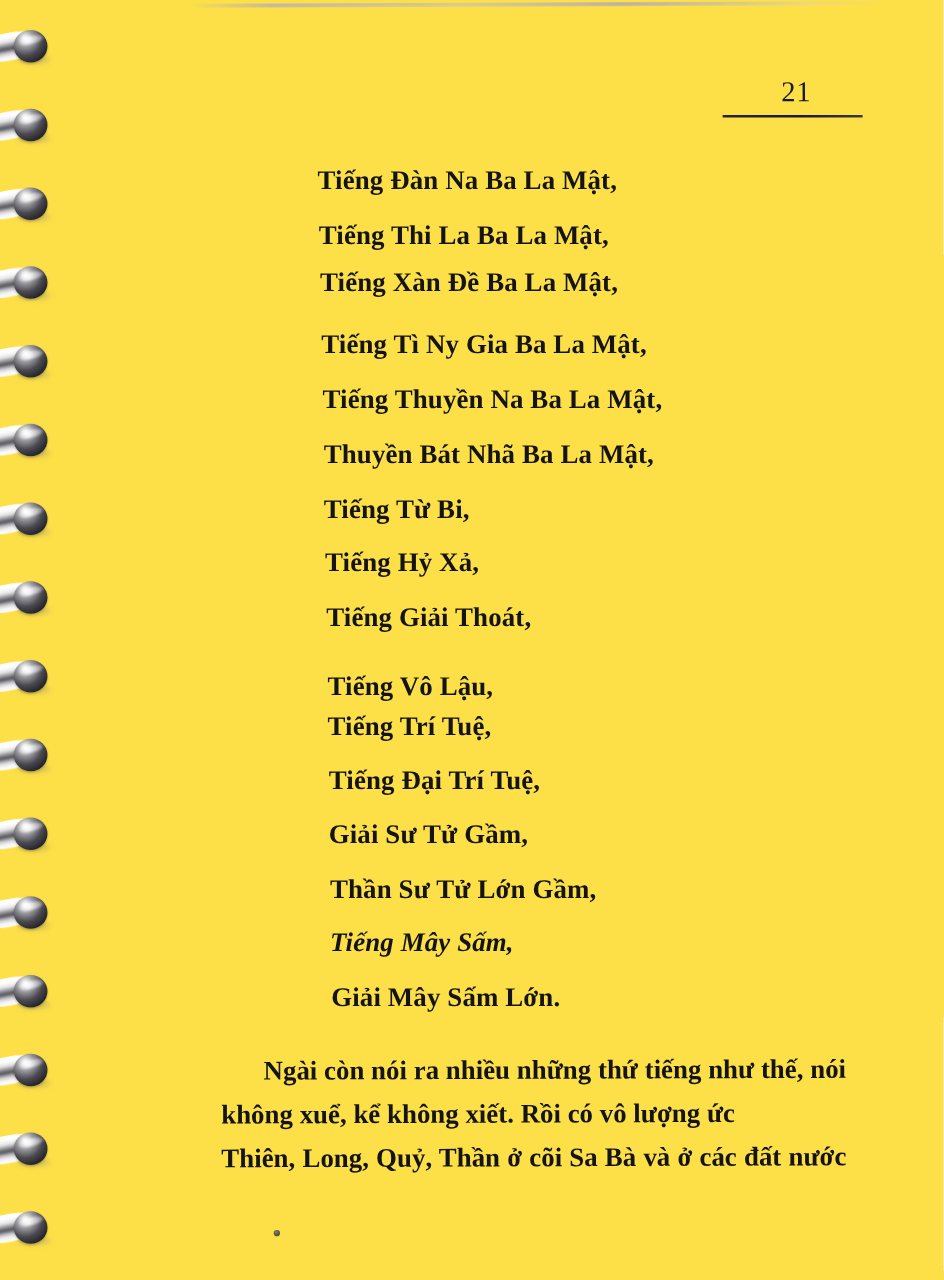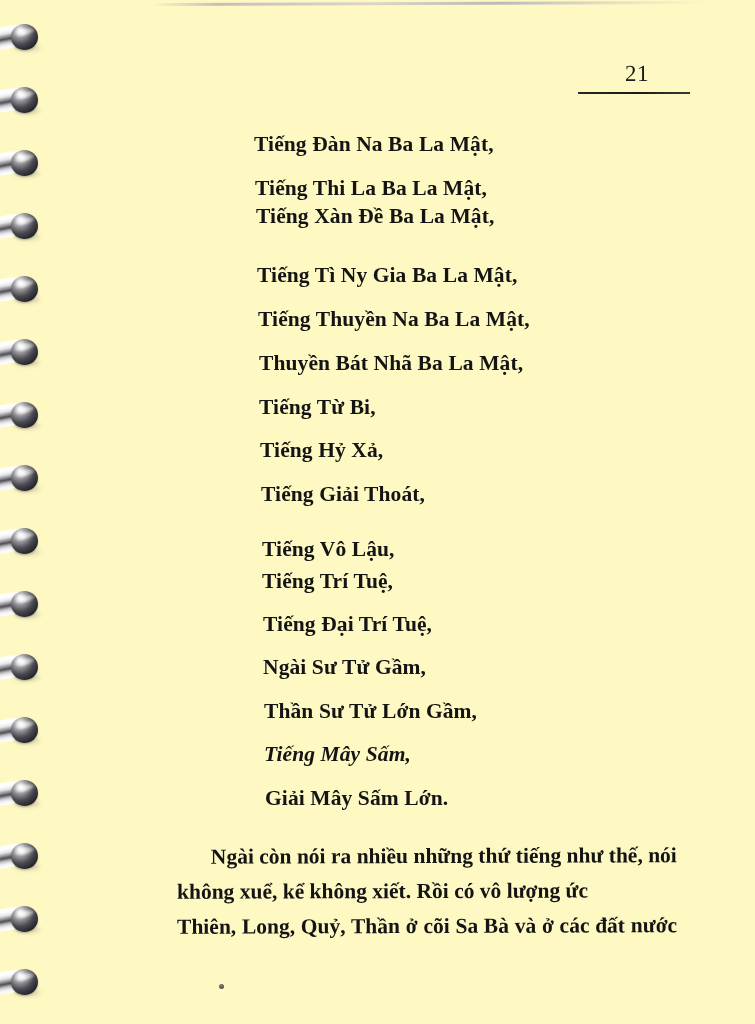--- a/index.html
+++ b/index.html
@@ -14,21 +14,21 @@
     overflow: hidden;
     font-family: "Liberation Serif", "DejaVu Serif", serif;
     color: #111111;
   }
 
   
   #page-sheet {
     position: absolute;
     left: 0; top: 0;
     width: 755px; height: 1024px;
-    background: #fef9c3;
+    background: #fde047;
   }
 
   
   #scan-top-edge {
     position: absolute;
     left: 150px; top: 2px;
     width: 560px; height: 3px;
     background: linear-gradient(to right,
         rgba(200,198,206,0) 0%,
         rgba(176,172,186,0.75) 12%,
@@ -320,31 +320,31 @@
   <div id="page-number-block">
     <div id="page-number">21</div>
     <div id="page-number-rule"></div>
   </div>
 
   <div id="text-block">
 
     <div id="chant-list">
         <div class="chant-line" style="left: 222px; top: 131px;">Tiếng Đàn Na Ba La Mật,</div>
         <div class="chant-line" style="left: 223px; top: 175px;">Tiếng Thi La Ba La Mật,</div>
-        <div class="chant-line" style="left: 224px; top: 203px;">Tiếng Xàn Đề Ba La Mật,</div>
+        <div class="chant-line" style="left: 224px; top: 213px;">Tiếng Xàn Đề Ba La Mật,</div>
         <div class="chant-line" style="left: 225px; top: 262px;">Tiếng Tì Ny Gia Ba La Mật,</div>
         <div class="chant-line" style="left: 226px; top: 306px;">Tiếng Thuyền Na Ba La Mật,</div>
         <div class="chant-line" style="left: 227px; top: 350px;">Thuyền Bát Nhã Ba La Mật,</div>
         <div class="chant-line" style="left: 227px; top: 394px;">Tiếng Từ Bi,</div>
         <div class="chant-line" style="left: 228px; top: 437px;">Tiếng Hỷ Xả,</div>
         <div class="chant-line" style="left: 229px; top: 481px; text-align: center;">Tiếng Giải Thoát,</div>
         <div class="chant-line" style="left: 230px; top: 536px;">Tiếng Vô Lậu,</div>
         <div class="chant-line" style="left: 230px; top: 568px;">Tiếng Trí Tuệ,</div>
         <div class="chant-line" style="left: 231px; top: 611px;">Tiếng Đại Trí Tuệ,</div>
-        <div class="chant-line" style="left: 231px; top: 654px;">Ngài Sư Tử Gầm,</div>
+        <div class="chant-line" style="left: 231px; top: 654px;">Giải Sư Tử Gầm,</div>
         <div class="chant-line" style="left: 232px; top: 698px;">Thần Sư Tử Lớn Gầm,</div>
         <div class="chant-line" style="left: 232px; top: 741px; font-style: italic;">Tiếng Mây Sấm,</div>
         <div class="chant-line" style="left: 233px; top: 785px;">Giải Mây Sấm Lớn.</div>
       </div>
 
     <p id="closing-paragraph">
       <span>Ngài còn nói ra nhiều những thứ tiếng như thế, nói không xuể, kể không xiết. Rồi có vô lượng ức</span>
       <span class="last-line">Thiên, Long, Quỷ, Thần ở cõi Sa Bà và ở các đất nước</span>
     </p>
 

